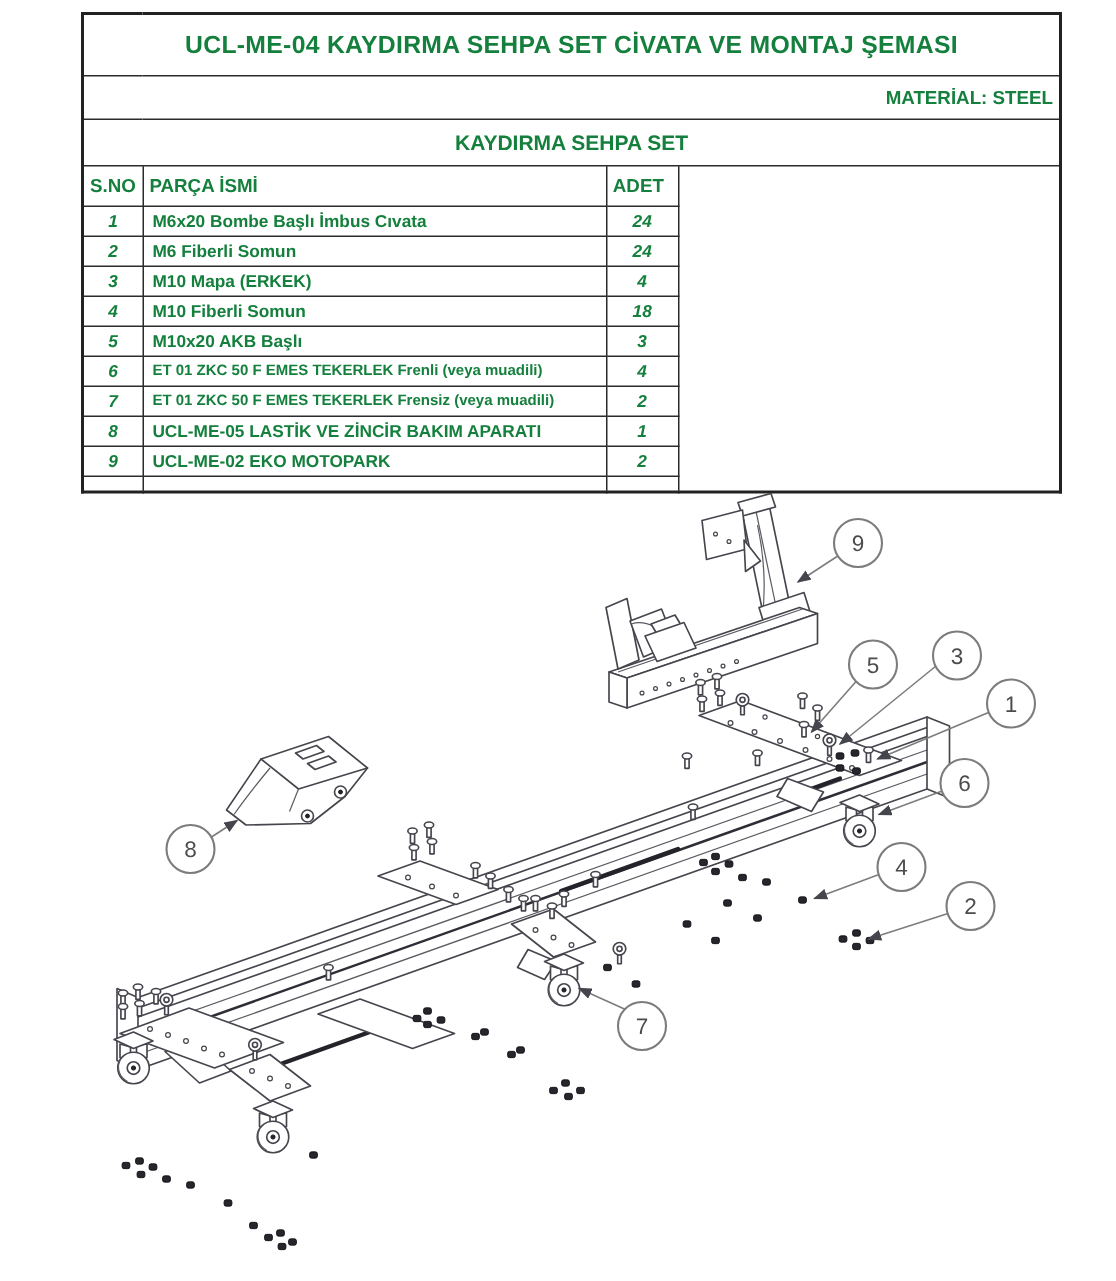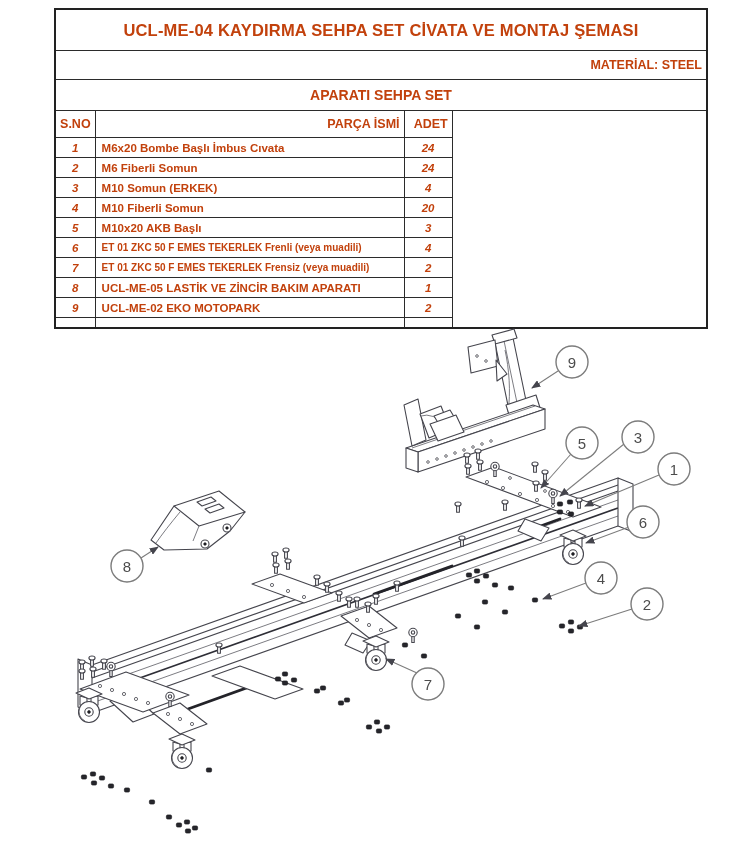--- a/index.html
+++ b/index.html
@@ -1,28 +1,28 @@
 <!DOCTYPE html>
 <html><head>
 <meta charset="utf-8">
 <style>
   html,body{margin:0;padding:0;background:#fff;}
   .page{position:relative;width:744px;height:854px;background:#ffffff;overflow:hidden;
-        font-family:"Liberation Sans",sans-serif;color:#c2410c;}
+        font-family:"Liberation Sans",sans-serif;color:#15803d;}
   
   table.bom{position:absolute;left:54px;top:8px;width:654px;border-collapse:collapse;
             table-layout:fixed;}
   table.bom td,table.bom th{border:1px solid #2b2b2b;padding:0 4px;vertical-align:middle;
             overflow:hidden;white-space:nowrap;}
   table.bom{border:2px solid #222;}
   .col-no{width:40px;} .col-name{width:308px;} .col-qty{width:48px;} .col-extra{width:254px;}
   .row-title td{height:40px;font-size:16.5px;font-weight:bold;text-align:center;letter-spacing:.2px;}
   .row-material td{height:28px;font-size:12.5px;font-weight:bold;text-align:right;padding-right:5px;}
   .row-subtitle td{height:30px;font-size:14px;font-weight:bold;text-align:center;}
-  .row-head th{height:26px;font-size:12.5px;font-weight:bold;text-align:right;}
+  .row-head th{height:26px;font-size:12.5px;font-weight:bold;text-align:left;}
   .row-item td{height:19px;font-size:11.5px;font-weight:bold;}
   .row-item td.c-no,.row-item td.c-qty{text-align:center;font-style:italic;}
   .row-item td.c-name{text-align:left;padding-left:6px;}
   .row-item.small td.c-name{font-size:10px;}
   .row-filler td{height:9px;}
   
   svg.drawing{position:absolute;left:0;top:0;}
   .ln{stroke:#45454d;stroke-width:1.1;fill:none;stroke-linejoin:round;stroke-linecap:round;}
   .fw{fill:#ffffff;stroke:#45454d;stroke-width:1.1;stroke-linejoin:round;}
   .thin{stroke:#5a5a62;stroke-width:.8;fill:none;}
@@ -47,47 +47,47 @@
         <col class="col-extra">
       </colgroup>
     <tbody>
         <tr class="row-title">
           <td colspan="4">UCL-ME-04 KAYDIRMA SEHPA SET CİVATA VE MONTAJ ŞEMASI</td>
         </tr>
     <tr class="row-material">
           <td colspan="4">MATERİAL: STEEL</td>
         </tr>
     <tr class="row-subtitle">
-          <td colspan="4">APARATI SEHPA SET</td>
+          <td colspan="4">KAYDIRMA SEHPA SET</td>
         </tr>
     <tr class="row-head">
       <th>S.NO</th>
       <th>PARÇA İSMİ</th>
       <th>ADET</th>
       <th rowspan="11"></th>
     </tr>
     <tr class="row-item">
           <td class="c-no">1</td>
           <td class="c-name">M6x20 Bombe Başlı İmbus Cıvata</td>
           <td class="c-qty">24</td>
         </tr>
     <tr class="row-item">
           <td class="c-no">2</td>
           <td class="c-name">M6 Fiberli Somun</td>
           <td class="c-qty">24</td>
         </tr>
     <tr class="row-item">
           <td class="c-no">3</td>
-          <td class="c-name">M10 Somun (ERKEK)</td>
+          <td class="c-name">M10 Mapa (ERKEK)</td>
           <td class="c-qty">4</td>
         </tr>
     <tr class="row-item">
           <td class="c-no">4</td>
           <td class="c-name">M10 Fiberli Somun</td>
-          <td class="c-qty">20</td>
+          <td class="c-qty">18</td>
         </tr>
     <tr class="row-item">
           <td class="c-no">5</td>
           <td class="c-name">M10x20 AKB Başlı</td>
           <td class="c-qty">3</td>
         </tr>
     <tr class="row-item small">
           <td class="c-no">6</td>
           <td class="c-name">ET 01 ZKC 50 F EMES TEKERLEK Frenli  (veya muadili)</td>
           <td class="c-qty">4</td>

